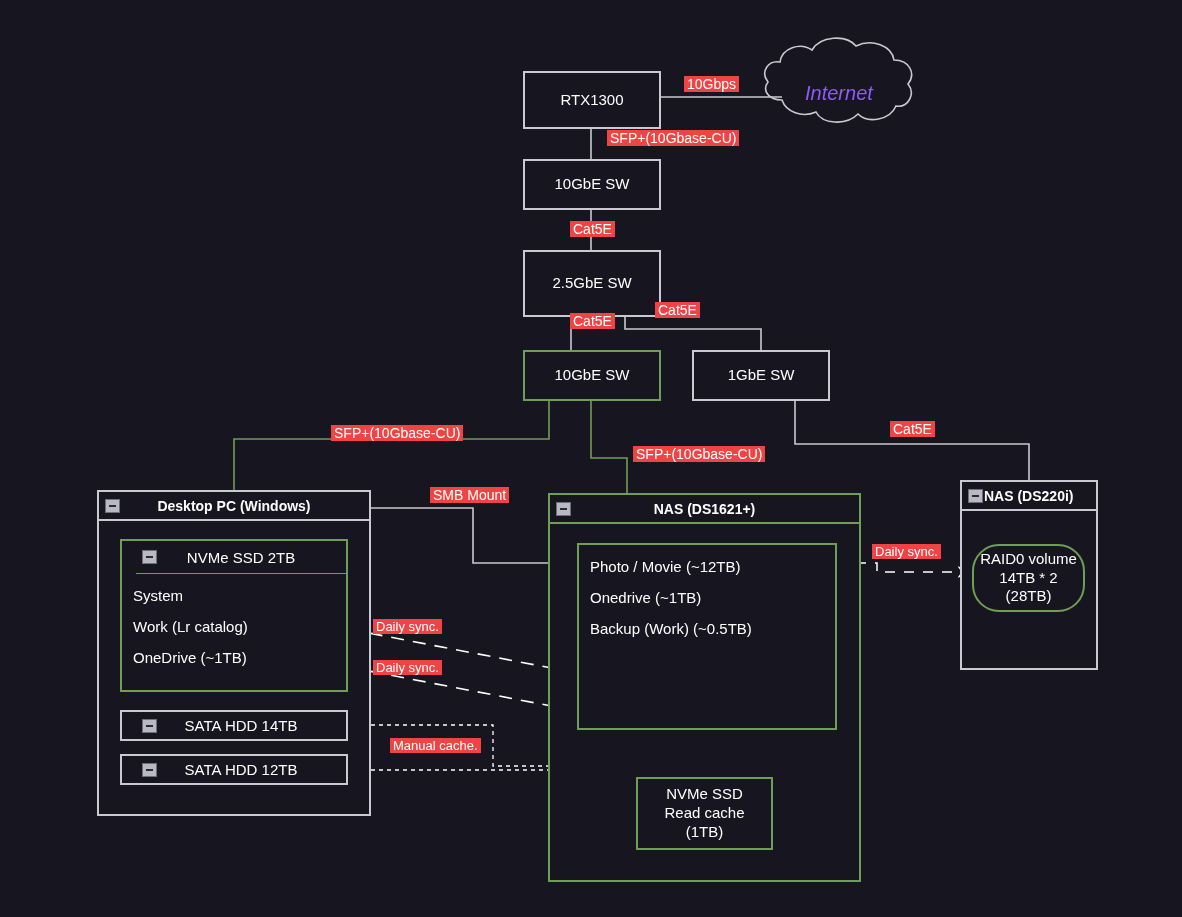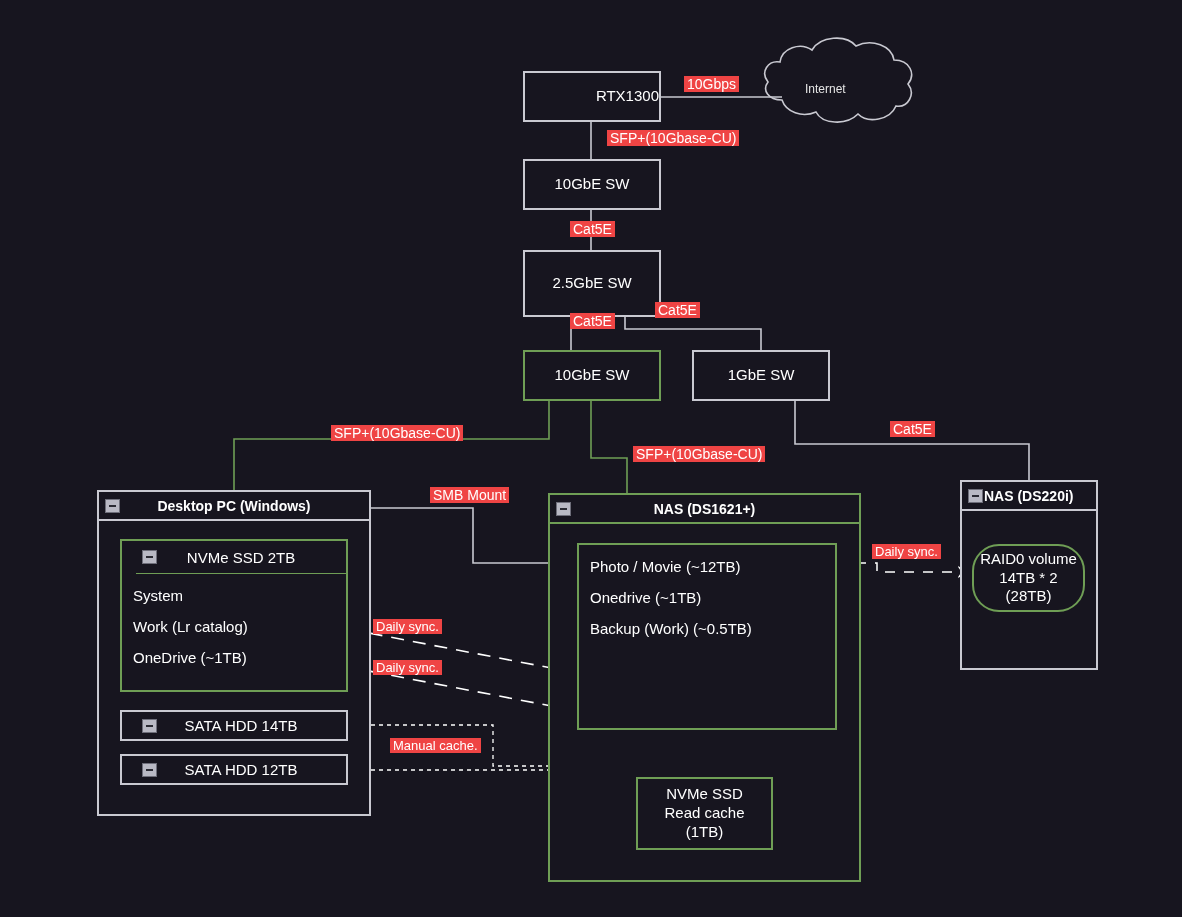--- a/index.html
+++ b/index.html
@@ -93,21 +93,21 @@
     position:absolute;
     color:#ffffff;
     font-size:13px;
     white-space:nowrap;
     background:#ef4444;
     padding:0 3px;
   }
   .wlabel.lg{font-size:14px;}
   .cloudtxt{
     position:absolute;
-    color:#e5e5e5;font-size:12px;white-space:nowrap;
+    color:#8b5cf6;font-size:20px;white-space:nowrap;font-style:italic;
   }
 </style>
 </head>
 <body>
 
 <div id="stage">
 
   <svg class="wires" viewBox="0 0 1182 917">
     <defs>
       <marker id="arrowW" markerWidth="10" markerHeight="8" refX="9" refY="4" orient="auto">
@@ -152,21 +152,21 @@
     <path d="M610,730 L610,766 L493,766 L493,725 L357,725" fill="none" stroke="#ffffff" stroke-width="1.3" stroke-dasharray="4 4" marker-end="url(#arrowW)"></path>
 
     <path d="M615,730 L615,770 L357,770" fill="none" stroke="#ffffff" stroke-width="1.3" stroke-dasharray="4 4" marker-end="url(#arrowW)"></path>
 
     <path d="M701,726 L701,777" fill="none" stroke="#c9c9d1" stroke-width="1.4"></path>
     <path d="M707,726 L707,777" fill="none" stroke="#c9c9d1" stroke-width="1.4"></path>
 
     <path d="M837,563 L877,563 L877,572 L971,572" fill="none" stroke="#ffffff" stroke-width="1.5" stroke-dasharray="10 9" marker-end="url(#arrowW)"></path>
   </svg>
 
-  <div class="node" style="left:523px;top:71px;width:138px;height:51px;justify-content:flex-end;">
+  <div class="node" style="left:523px;top:71px;width:138px;height:58px;">
     <span>RTX1300</span>
   </div>
 
   <div class="cloudtxt" style="left:805px;top:82px;">Internet</div>
 
   <div class="node" style="left:523px;top:159px;width:138px;height:51px;">
     <span>10GbE SW</span>
   </div>
 
   <div class="node" style="left:523px;top:250px;width:138px;height:67px;">

